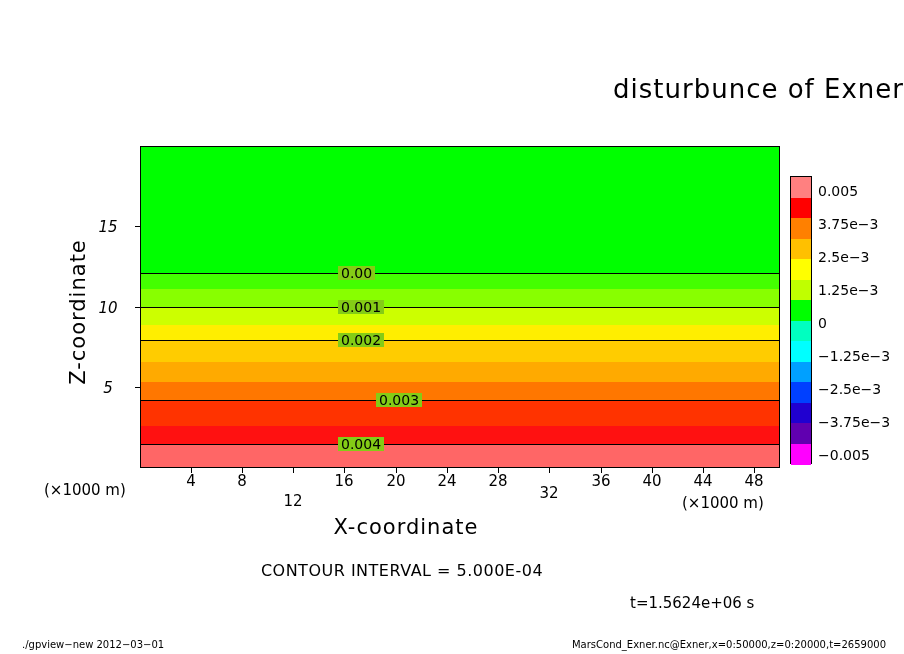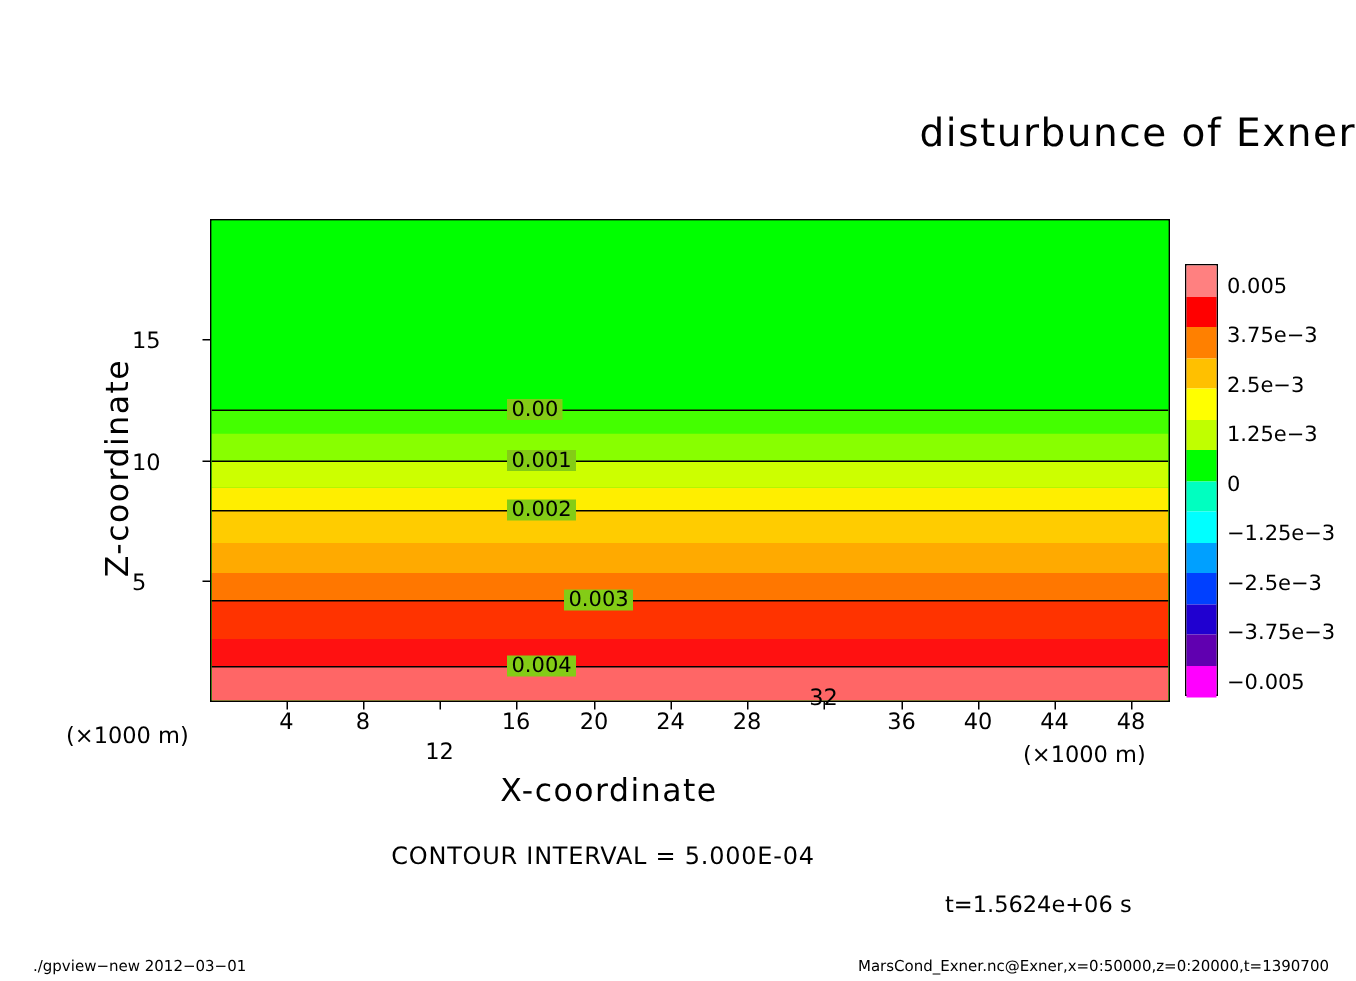--- a/index.html
+++ b/index.html
@@ -68,23 +68,24 @@
   .xtick-label {
     position: absolute;
     font-size: 15px;
     text-align: center;
     width: 40px;
     color: #000;
   }
   .ytick-label {
     position: absolute;
     font-size: 15px;
-    text-align: left;
+    text-align: center;
     width: 40px;
     color: #000;
+    font-style: italic;
   }
 
   .axis-label-x {
     position: absolute;
     left: 0;
     top: 515px;
     width: 812px;
     text-align: center;
     font-size: 21px;
     letter-spacing: 1px;
@@ -210,21 +211,21 @@
 <div class="tick" style="left:703px;top:468px;width:1px;height:5px;"></div>
 <div class="tick" style="left:754px;top:468px;width:1px;height:5px;"></div>
 
 <div class="xtick-label" style="left:171px;top:472px;">4</div>
 <div class="xtick-label" style="left:222px;top:472px;">8</div>
 <div class="xtick-label" style="left:273px;top:472px;margin-top:20px;">12</div>
 <div class="xtick-label" style="left:324px;top:472px;">16</div>
 <div class="xtick-label" style="left:376px;top:472px;">20</div>
 <div class="xtick-label" style="left:427px;top:472px;">24</div>
 <div class="xtick-label" style="left:478px;top:472px;">28</div>
-<div class="xtick-label" style="left:529px;top:456px;">32</div>
+<div class="xtick-label" style="left:529px;top:484px;">32</div>
 <div class="xtick-label" style="left:581px;top:472px;">36</div>
 <div class="xtick-label" style="left:632px;top:472px;">40</div>
 <div class="xtick-label" style="left:683px;top:472px;">44</div>
 <div class="xtick-label" style="left:734px;top:472px;">48</div>
 
 <div class="tick" style="left:135px;top:387px;width:5px;height:1px;"></div>
 <div class="tick" style="left:135px;top:307px;width:5px;height:1px;"></div>
 <div class="tick" style="left:135px;top:226px;width:5px;height:1px;"></div>
 
 <div class="ytick-label" style="left:88px;top:379px;">5</div>
@@ -259,13 +260,13 @@
 <div class="cb-label" style="top:282px;">1.25e−3</div>
 <div class="cb-label" style="top:315px;">0</div>
 <div class="cb-label" style="top:348px;">−1.25e−3</div>
 <div class="cb-label" style="top:381px;">−2.5e−3</div>
 <div class="cb-label" style="top:414px;">−3.75e−3</div>
 <div class="cb-label" style="top:447px;">−0.005</div>
 
 <div class="contour-interval">CONTOUR INTERVAL = 5.000E-04</div>
 <div class="time-stamp">t=1.5624e+06 s</div>
 <div class="foot-left">./gpview−new   2012−03−01</div>
-<div class="foot-right">MarsCond_Exner.nc@Exner,x=0:50000,z=0:20000,t=1390700</div>
+<div class="foot-right">MarsCond_Exner.nc@Exner,x=0:50000,z=0:20000,t=2659000</div>
 
 </body></html>

